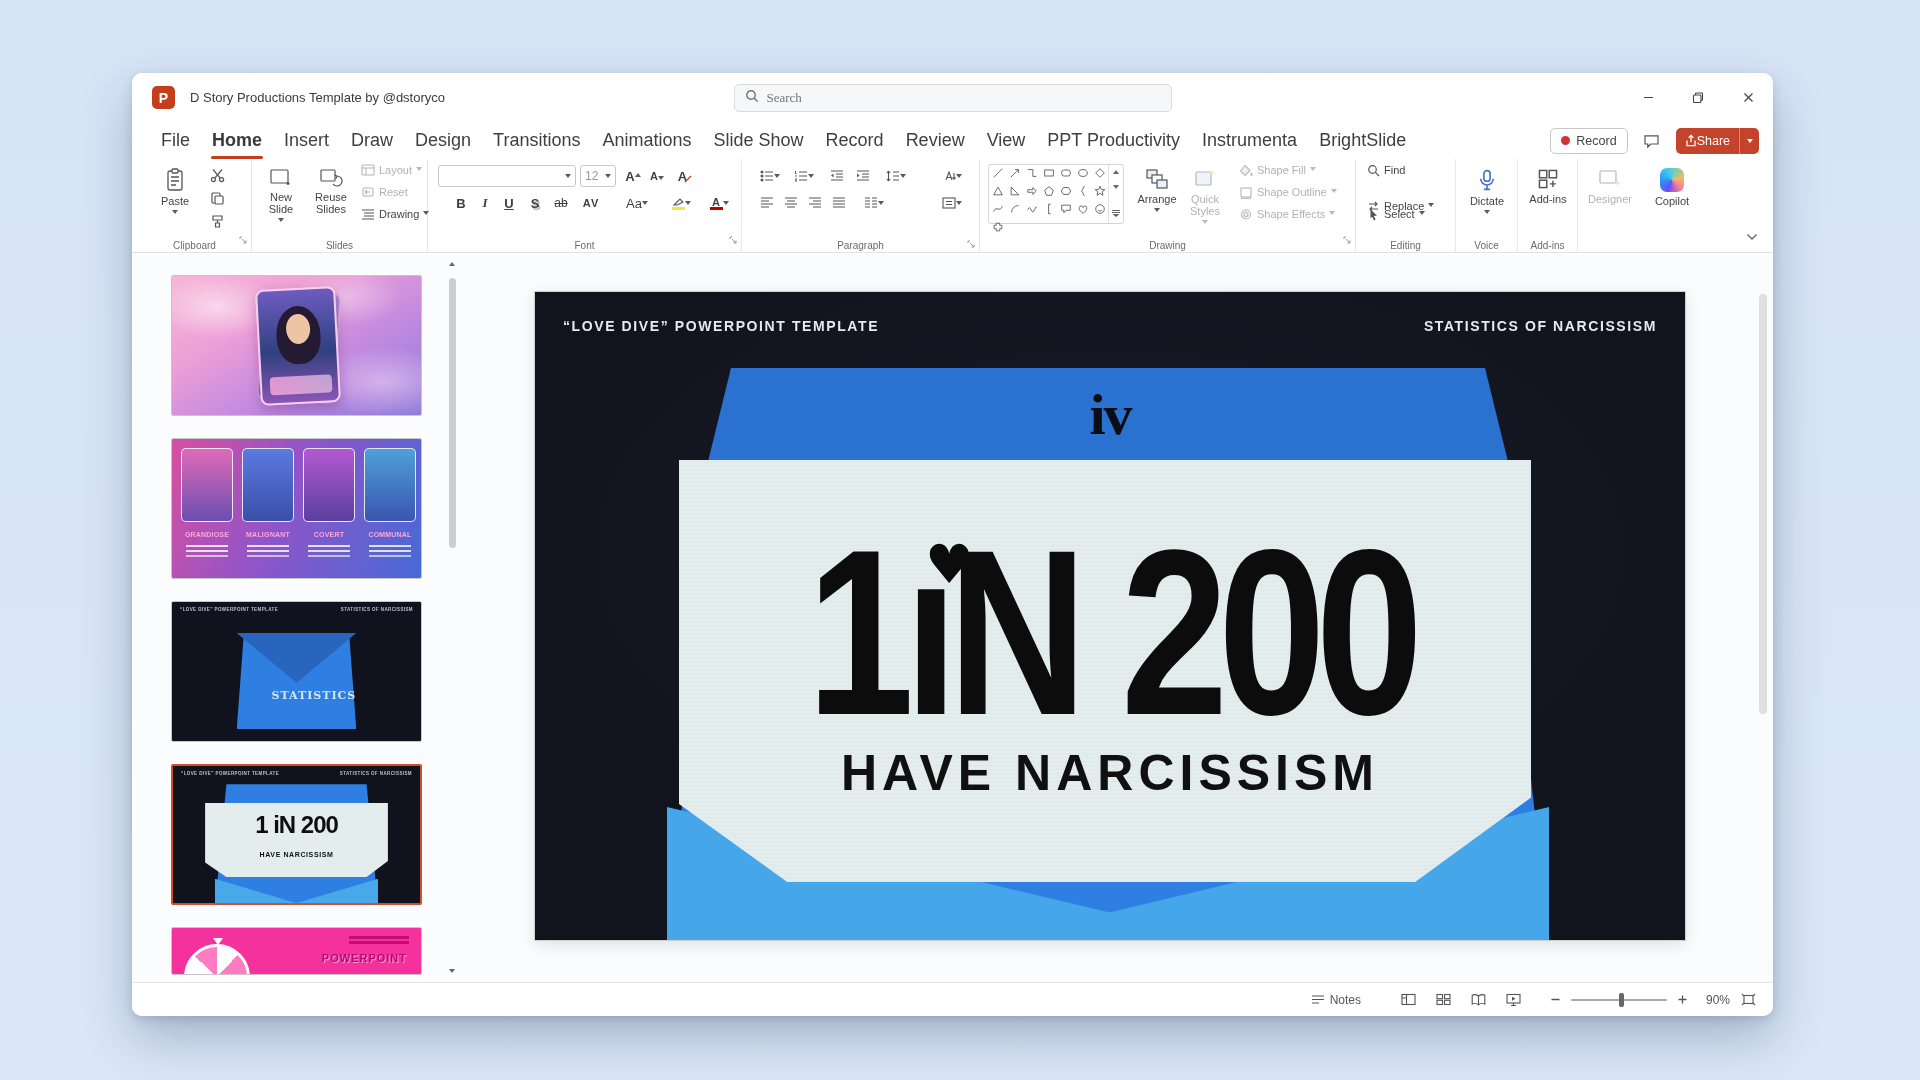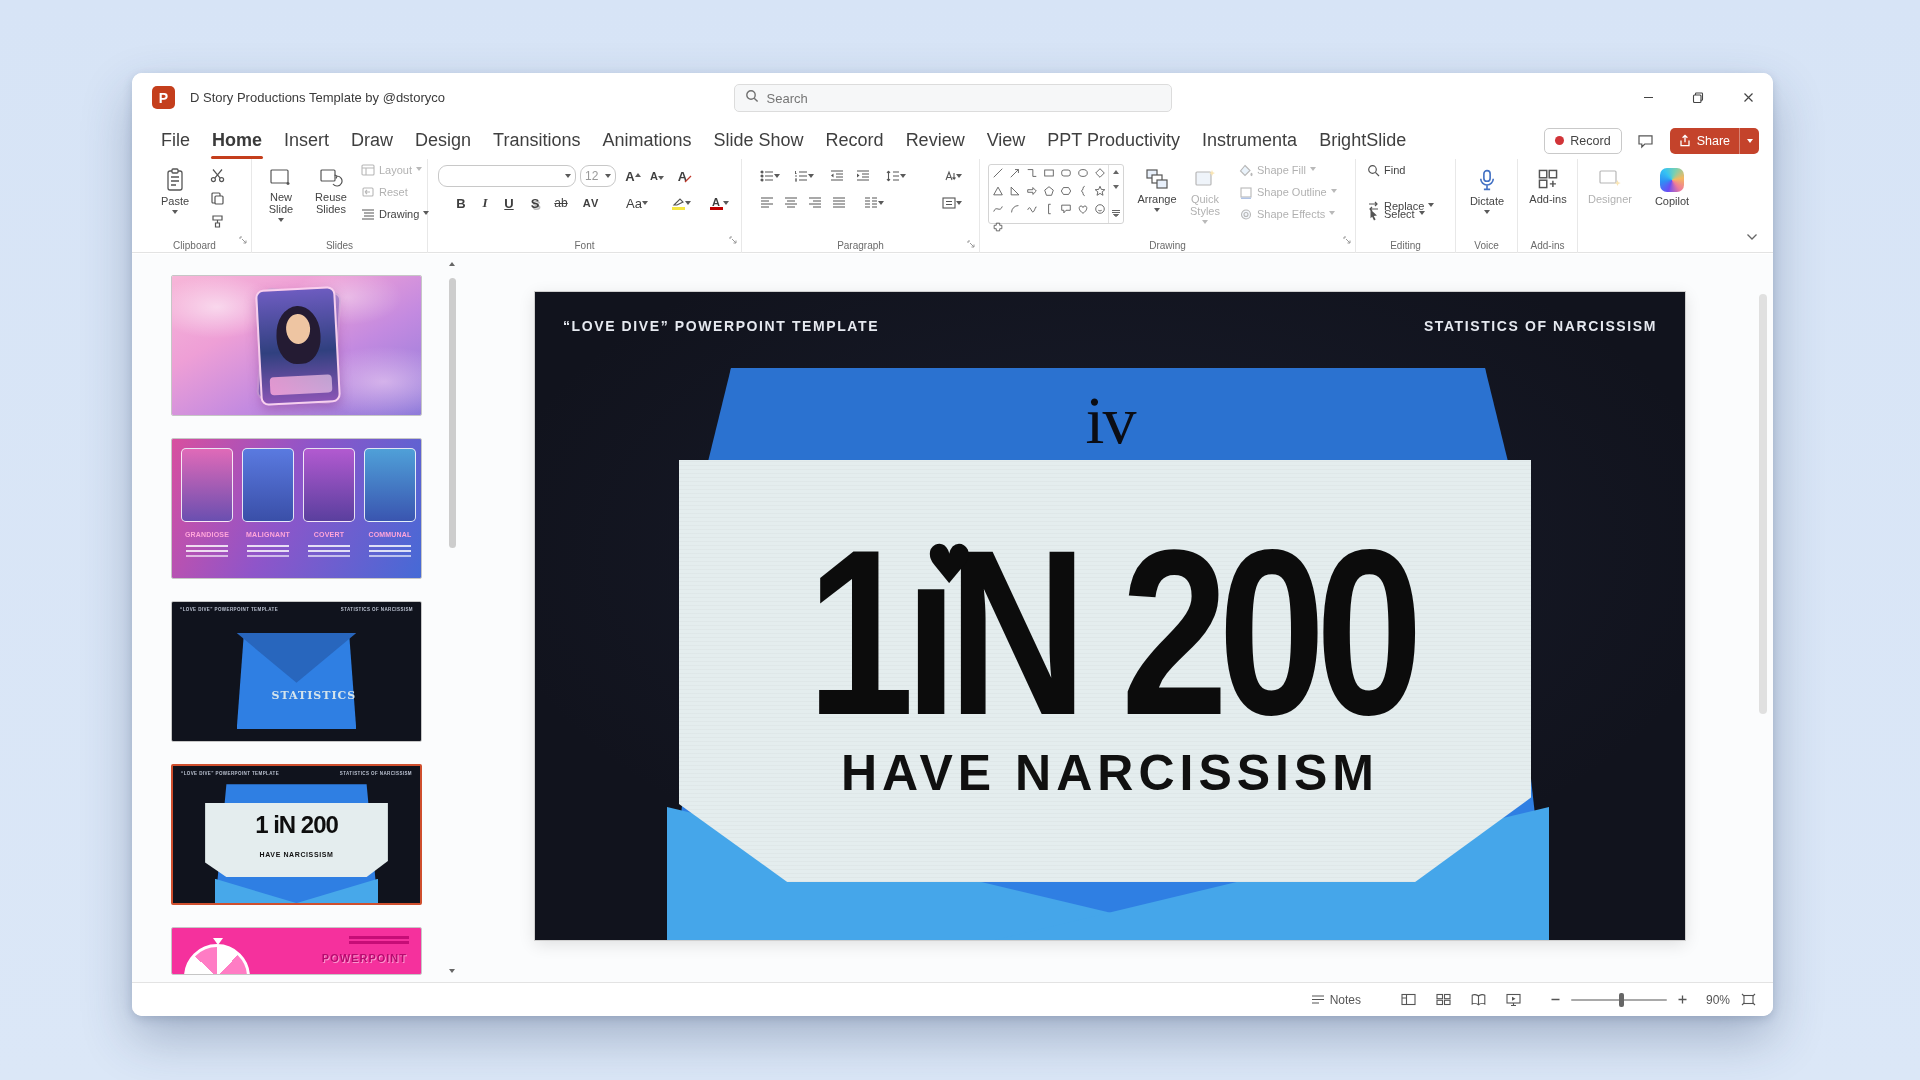--- a/index.html
+++ b/index.html
@@ -8,51 +8,51 @@
   .window{position:absolute;left:132px;top:73px;width:1641px;height:943px;background:#fff;border-radius:10px;
     box-shadow:0 22px 50px rgba(40,60,100,.30),0 3px 10px rgba(40,60,100,.18);overflow:hidden}
 
   
   .titlebar{position:absolute;top:0;left:0;right:0;height:49px;background:#fff}
   .appicon{position:absolute;left:20px;top:13px;width:23px;height:23px;background:#c43e1c;border-radius:5px;color:#fff;
     font-weight:700;font-size:14px;display:flex;align-items:center;justify-content:center}
   .apptitle{position:absolute;left:58px;top:0;height:49px;display:flex;align-items:center;font-size:13px;color:#3b3b3b}
   .searchbox{position:absolute;left:50%;transform:translateX(-50%);top:11px;width:438px;height:28px;background:#f6f7f8;
     border:1px solid #dcdcdc;border-radius:5px;display:flex;align-items:center;gap:8px;padding:0 10px}
-  .searchbox input{border:0;outline:0;background:transparent;font-size:13px;color:#555;width:100%;font-family:Liberation Sans, sans-serif}
+  .searchbox input{border:0;outline:0;background:transparent;font-size:13px;color:#555;width:100%;font-family:Liberation Serif, serif}
   .winctl{position:absolute;right:0;top:0;height:49px;display:flex}
   .wbtn{width:50px;height:49px;display:flex;align-items:center;justify-content:center;color:#444}
 
   
   .tabrow{position:absolute;top:49px;left:0;right:0;height:37px;display:flex;align-items:center;padding-left:18px;background:#fff}
   .tab{padding:0 11px;height:37px;display:flex;align-items:center;font-size:18px;color:#3f3f3f;position:relative;cursor:default;white-space:nowrap}
   .tab.active{font-weight:700;color:#3a3a3a}
   .tab.active::after{content:"";position:absolute;left:10px;right:10px;bottom:0;height:3px;background:#c43e1c;border-radius:2px}
   .tabrow-right{margin-left:auto;display:flex;align-items:center;gap:10px;padding-right:14px}
   .recordbtn{display:flex;align-items:center;gap:6px;border:1px solid #c9c9c9;border-radius:5px;height:26px;padding:0 10px;font-size:12.5px;color:#444}
   .recdot{width:9px;height:9px;border-radius:50%;background:#d13438}
   .commentbtn{width:28px;height:26px;display:flex;align-items:center;justify-content:center}
   .sharebtn{display:flex;align-items:center;background:#c4432b;color:#fff;border-radius:5px;height:26px;font-size:12.5px;overflow:hidden}
-  .sharebtn .shmain{display:flex;align-items:center;gap:6px;padding:0 9px;height:100%}
+  .sharebtn .shmain{display:flex;align-items:center;gap:0;padding:0 9px;height:100%}
   .sharebtn .shcaret{width:20px;height:100%;display:flex;align-items:center;justify-content:center;border-left:1px solid rgba(255,255,255,.35)}
   .cd{display:inline-block;width:0;height:0;border:3px solid transparent;border-top:4px solid #5a5a5a;margin-top:3px}
   .cdw{border-top-color:#fff}
 
   
   .ribbon{position:absolute;top:86px;left:0;right:0;height:94px;background:#fff;border-bottom:1px solid #e3e3e3}
   .grp{position:absolute;top:0;height:94px;border-right:1px solid #e8e8e8}
   .grp-label{position:absolute;bottom:2px;left:0;right:0;text-align:center;font-size:10px;color:#6b6b6b}
   .launcher{position:absolute;right:3px;bottom:4px;opacity:.75}
   .bb{position:absolute;top:5px;width:46px;height:66px;display:flex;flex-direction:column;align-items:center;justify-content:flex-start;
       border-radius:4px;font-size:11px;color:#444;text-align:center;line-height:12px;padding-top:4px;gap:3px}
   .bb .lbl{display:flex;flex-direction:column;align-items:center}
   .sb{position:absolute;height:21px;display:flex;align-items:flex-start;gap:4px;font-size:11px;color:#444;padding:0 3px;border-radius:3px;white-space:nowrap}
   .ib{position:absolute;width:22px;height:22px;display:flex;align-items:center;justify-content:center;border-radius:3px}
   .dis{opacity:.42}
-  .combo{position:absolute;height:22px;border:1px solid #c8c8c8;border-radius:9px;background:#fff;display:flex;align-items:center;
+  .combo{position:absolute;height:22px;border:1px solid #c8c8c8;border-radius:3px;background:#fff;display:flex;align-items:center;
       font-size:12px;color:#999;padding:0 4px;justify-content:space-between}
   .glyph{font-size:13px;color:#3f3f3f;font-weight:700}
   .rowicons svg{display:block}
   .gallery{position:absolute;left:8px;top:5px;width:136px;height:60px;border:1px solid #d4d4d4;border-radius:3px;background:#fff;display:flex}
   .gcells{flex:1;display:grid;grid-template-columns:repeat(7,1fr);grid-template-rows:repeat(3,1fr);align-items:center;justify-items:center}
   .grail{width:15px;border-left:1px solid #e0e0e0;display:flex;flex-direction:column;align-items:center;justify-content:space-between;padding:2px 0}
   .tri-u{width:0;height:0;border:3.5px solid transparent;border-bottom:4.5px solid #666}
   .tri-d{width:0;height:0;border:3.5px solid transparent;border-top:4.5px solid #666}
   .ribcollapse{position:absolute;right:10px;bottom:6px;width:22px;height:18px;display:flex;align-items:center;justify-content:center;border-radius:3px}
   .copiloticon{width:24px;height:24px;border-radius:7px;background:conic-gradient(from 200deg,#6a4df4,#2f8ef4,#35c3f3,#7ad0b0,#f4b860,#ef7a9a,#6a4df4)}
@@ -71,21 +71,21 @@
   .slide{position:absolute;left:403px;top:38px;width:1150px;height:648px;background:#11131d;
      background-image:radial-gradient(900px 500px at 50% 40%,rgba(60,70,110,.18),transparent 70%);
      box-shadow:0 0 0 1px #cfcfcf,0 4px 16px rgba(0,0,0,.12)}
   .hdr{position:absolute;top:26px;font-size:14px;font-weight:700;letter-spacing:1.6px;color:#e6e9f0}
   .envsvg{position:absolute;inset:0}
   .paper{position:absolute;left:144px;top:168px;width:852px;height:422px;background:#e4edee;
      background-image:repeating-linear-gradient(0deg,rgba(0,0,0,.025) 0 1px,transparent 1px 4px);
      clip-path:polygon(0 0,100% 0,100% 80%,86.4% 100%,12.7% 100%,0 81.5%);
      filter:drop-shadow(0 8px 14px rgba(0,0,0,.28))}
   .ivlogo{position:absolute;left:50%;top:94px;transform:translateX(-50%);font-family:"Liberation Serif",serif;
-     font-size:68px;font-weight:400;letter-spacing:-2px;color:#0b0d14;line-height:1}
+     font-size:58px;font-weight:700;letter-spacing:-2px;color:#0b0d14;line-height:1}
   .bigline{position:absolute;left:0;right:0;top:220px;height:240px;display:flex;align-items:center;justify-content:center;
      font-weight:800;font-size:235px;letter-spacing:-12px;color:#0c0c0c;transform:scaleX(.82);white-space:nowrap}
   .heart{position:absolute;left:390px;top:246px;font-size:54px;color:#0c0c0c;font-family:"DejaVu Sans",sans-serif;line-height:1}
   .subline{position:absolute;left:0;right:0;top:452px;text-align:center;font-weight:800;font-size:50px;letter-spacing:5px;color:#101010}
   .canvas-scroll{position:absolute;right:6px;top:40px;width:8px;height:640px}
   .canvas-scroll .th{position:absolute;left:0;top:0;width:8px;height:420px;background:#e0e0e0;border-radius:4px}
 
   
   .t-hdr{position:absolute;top:5px;font-size:4.5px;font-weight:700;letter-spacing:.4px;color:#b9c0cf;white-space:nowrap}
   .mini-dark{background:#10131d}

